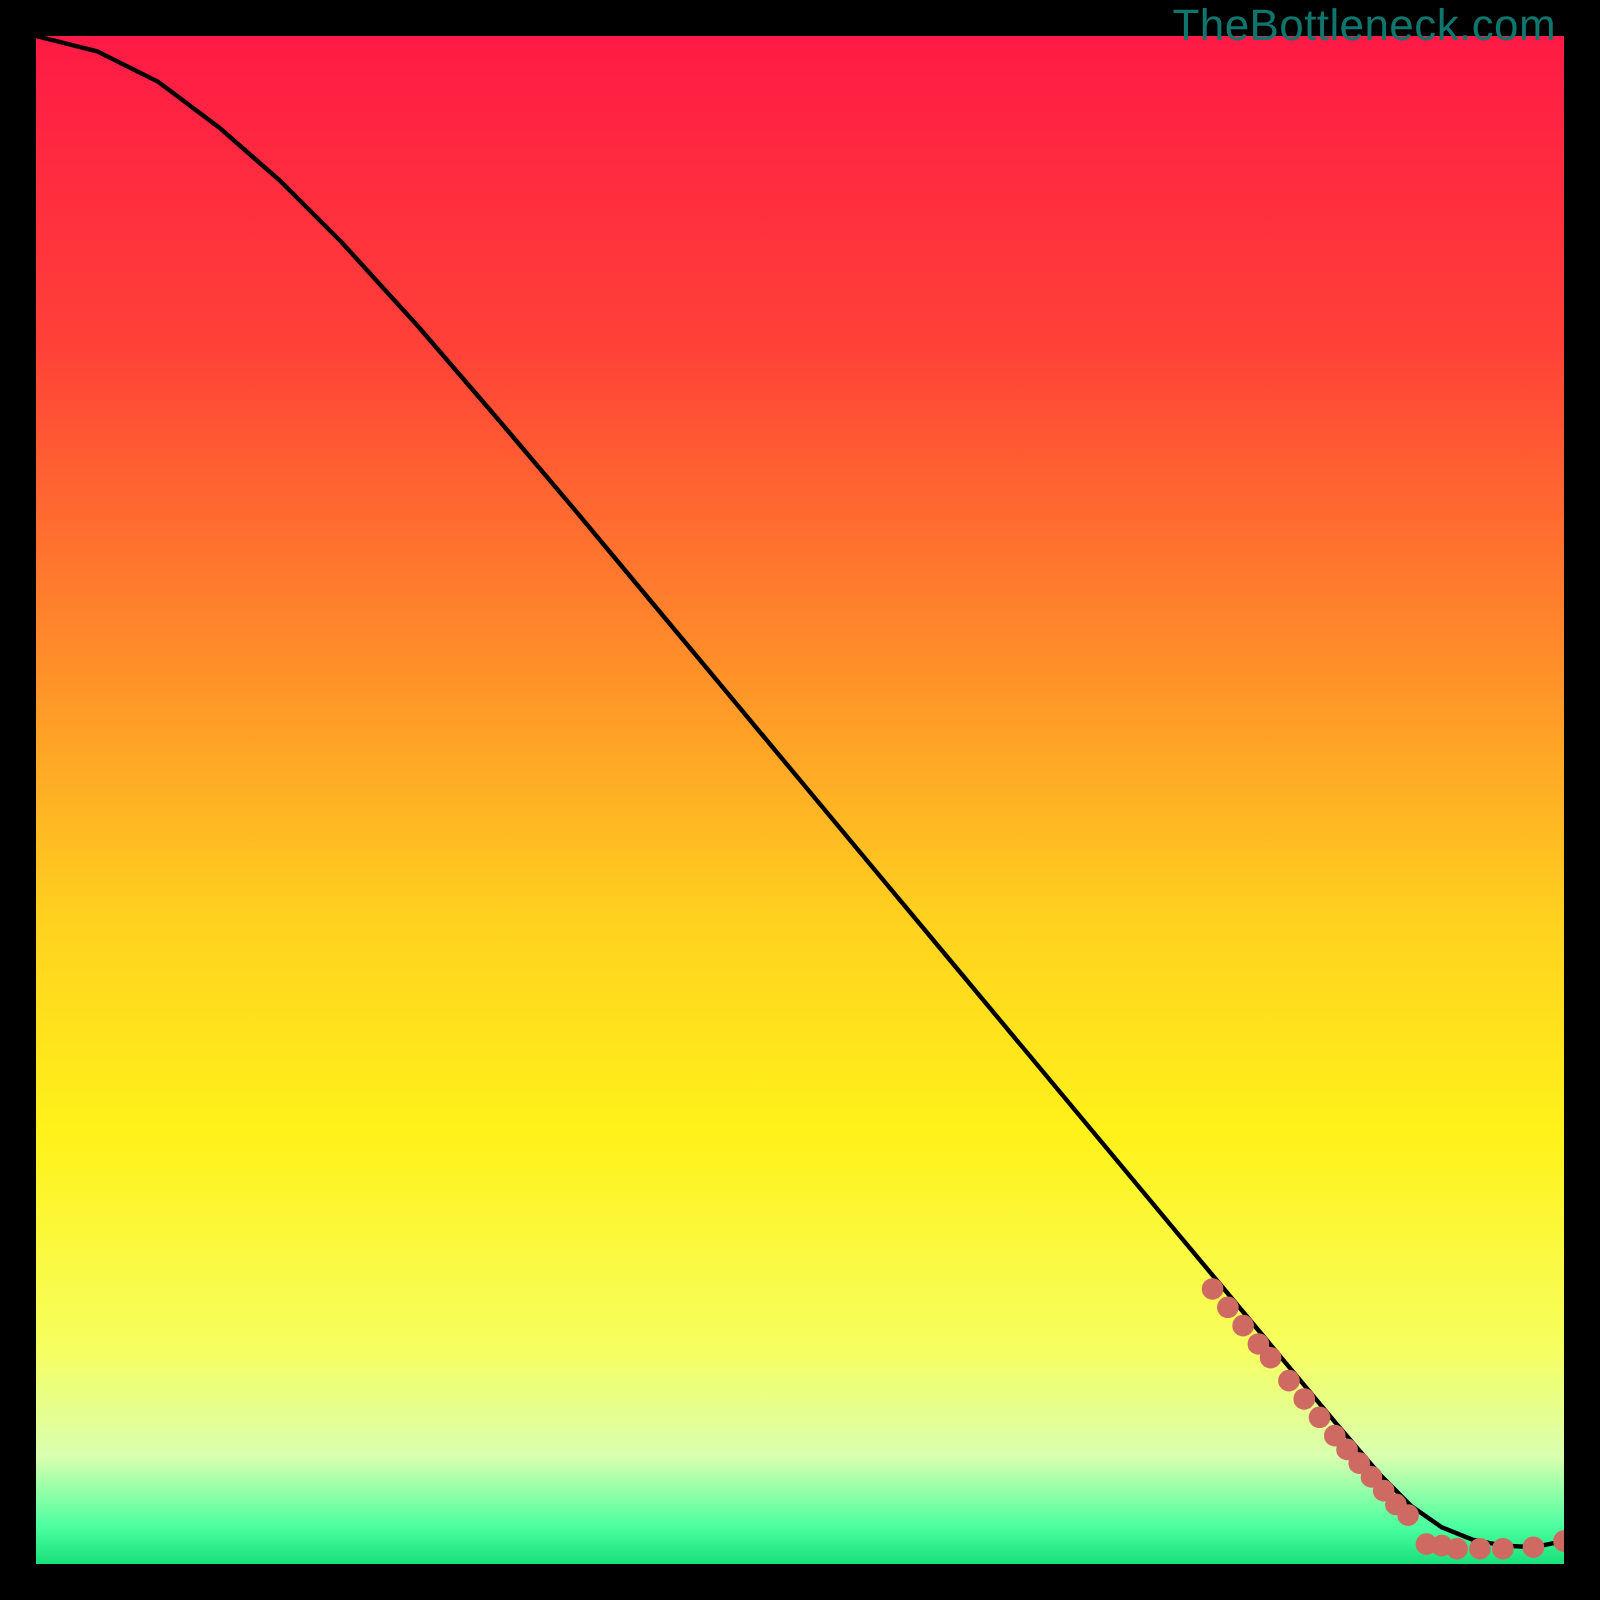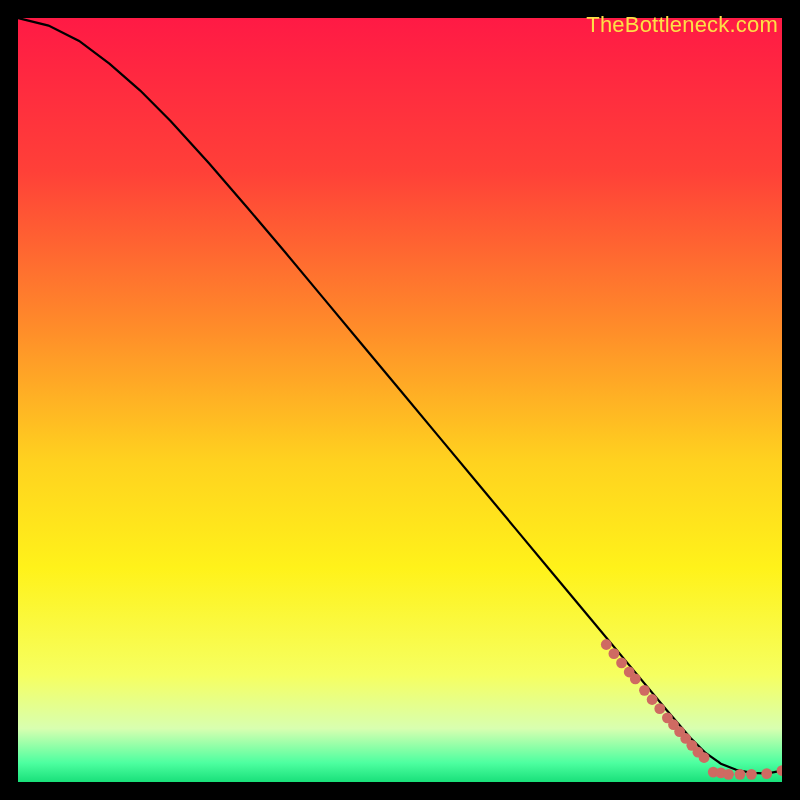--- a/index.html
+++ b/index.html
@@ -21,23 +21,23 @@
   }
   .plot {
     position: absolute;
     left: 0;
     top: 0;
     width: 764px;
     height: 764px;
   }
   .watermark {
     position: absolute;
-    top: 12px;
+    top: 0px;
     right: 22px;
-    color: #fde047;
+    color: #0f766e;
     font-size: 22px;
     font-weight: 500;
     letter-spacing: 0.2px;
     user-select: none;
   }
   svg { display: block; }
 </style>
 </head>
 <body>
 

